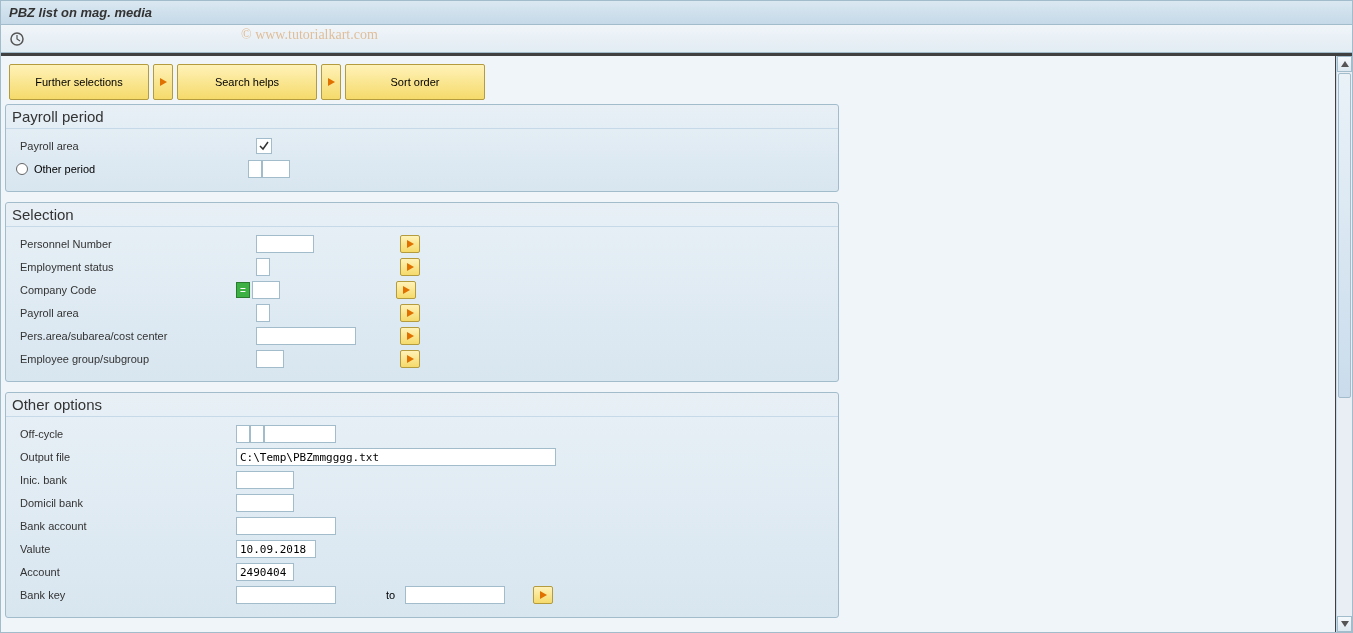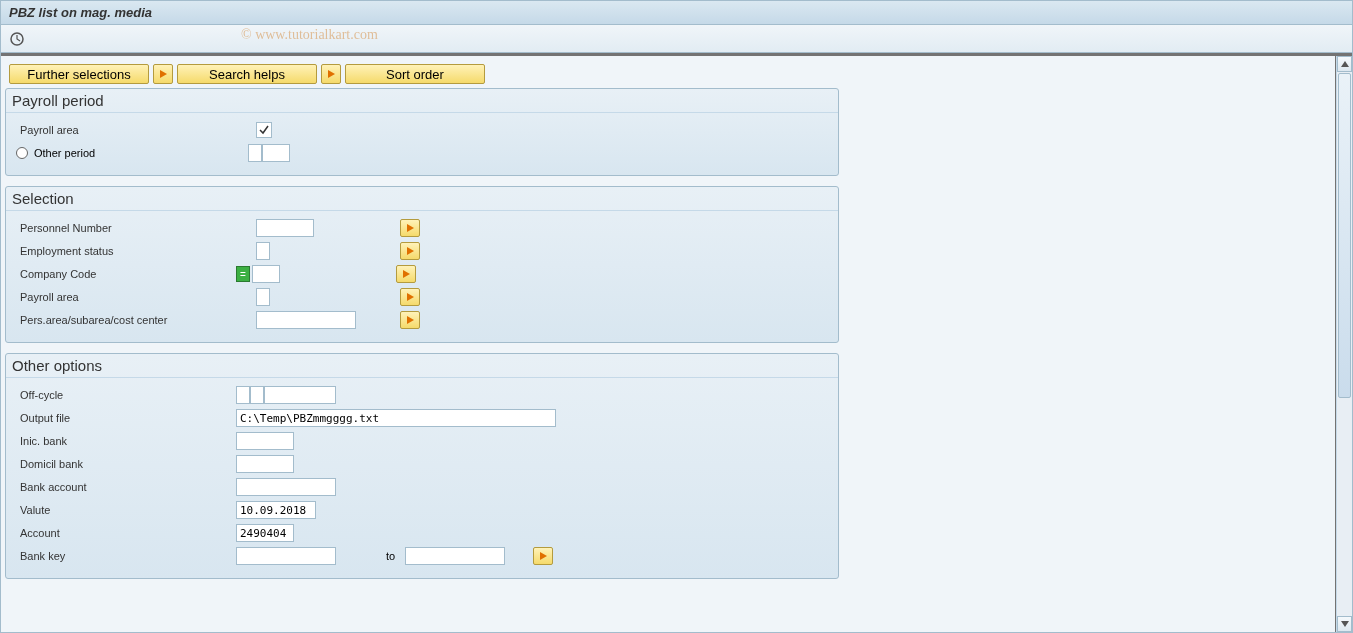--- a/index.html
+++ b/index.html
@@ -8,21 +8,21 @@
       font-size: 11px;
       background: #f2f2f2;
       width: 1353px;
       height: 633px;
       overflow: hidden;
       position: relative;
     }
     .window {
       width: 100%;
       height: 100%;
-      background: #737373;
+      background: #404040;
       border: 1px solid #a3bccc;
     }
     .title-bar {
       background: linear-gradient(#dae8f1, #c5d9e8);
       border-bottom: 1px solid #a3bccc;
       padding: 4px 8px;
       font-style: italic;
       font-weight: bold;
       font-size: 13px;
       color: #333;
@@ -63,25 +63,25 @@
     .action-row {
       display: flex;
       gap: 4px;
       margin-bottom: 4px;
       padding-left: 4px;
     }
     .act-btn {
       background: linear-gradient(#fff2b8, #f5da6b);
       border: 1px solid #b49b3e;
       border-radius: 2px;
-      height: 20px;
+      height: 36px;
       display: flex;
       align-items: center;
       justify-content: center;
-      font-size: 13px;
+      font-size: 11px;
       cursor: pointer;
     }
     .act-btn.wide { width: 140px; }
     .act-btn.arrow { width: 20px; padding:0; }
     .arrow-r {
       width:0;height:0;
       border-top:4px solid transparent;
       border-bottom:4px solid transparent;
       border-left:7px solid #e07000;
       display:inline-block;
@@ -294,20 +294,29 @@
         </div>
         <div class="row">
           <span class="label">Pers.area/subarea/cost center</span>
           <span style="width:20px"></span>
           <input type="text" class="md" value="" style="">
           <span style="width:36px"></span>
           <span class="multi-btn">
               <span class="arrow-r"></span>
             </span>
         </div>
+        <div class="row">
+          <span class="label">Employee group/subgroup</span>
+          <span style="width:20px"></span>
+          <input type="text" class="xs" value="" style="">
+          <span style="width:108px"></span>
+          <span class="multi-btn">
+              <span class="arrow-r"></span>
+            </span>
+        </div>
       </div>
     </div>
 
     <div class="group">
       <div class="group-title">Other options</div>
       <div class="group-body">
         <div class="row">
           <span class="label">Off-cycle</span>
           <input type="text" class="tiny" value="" style="">
           <input type="text" class="tiny" value="" style="">

